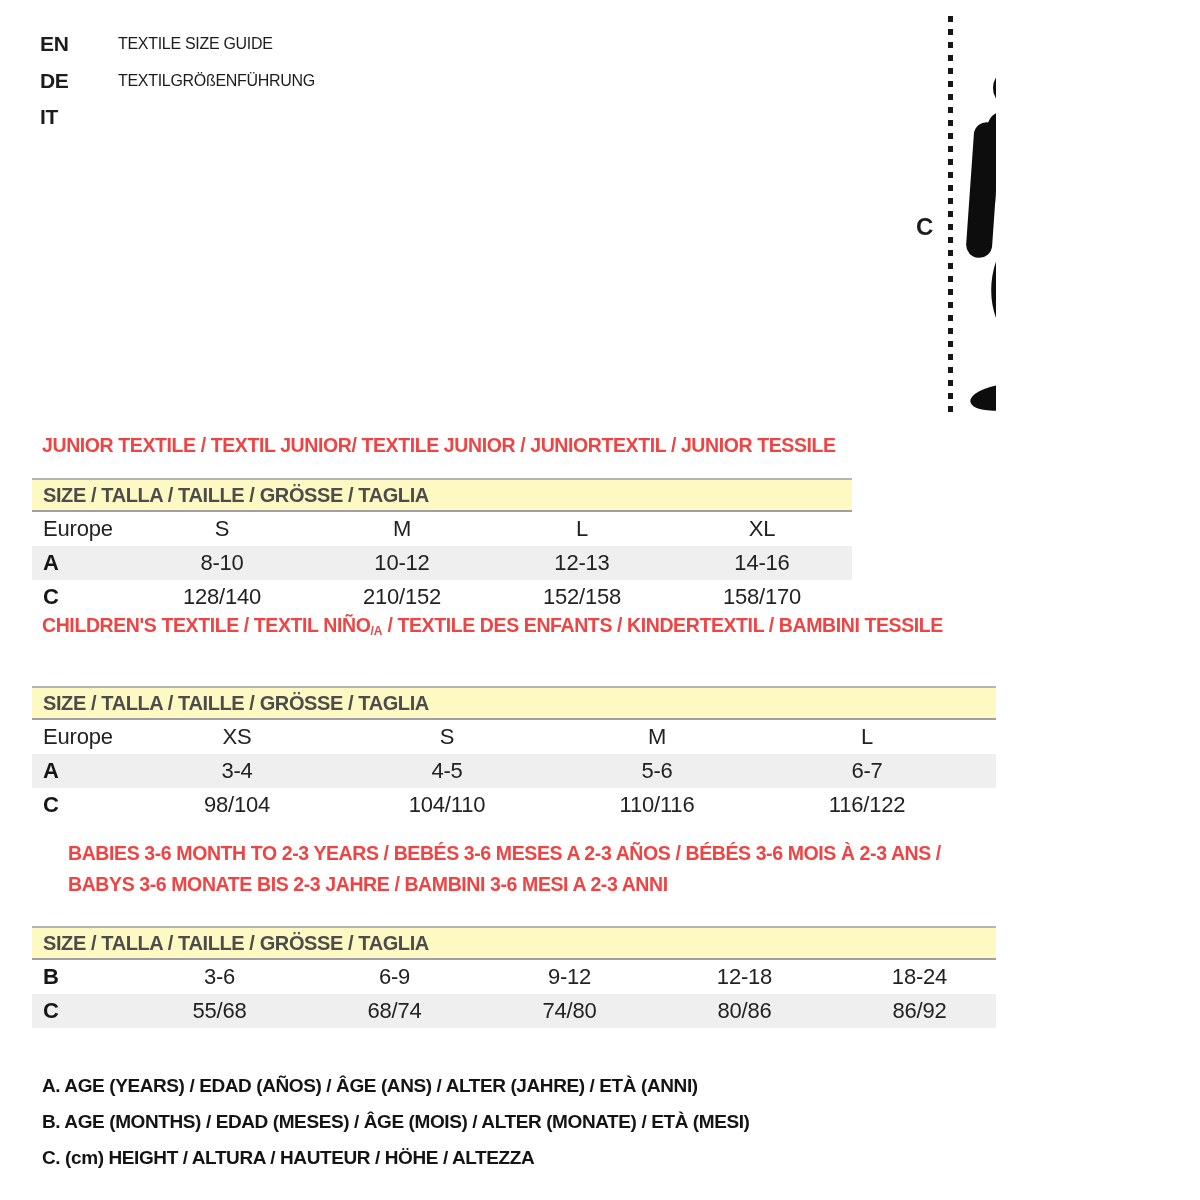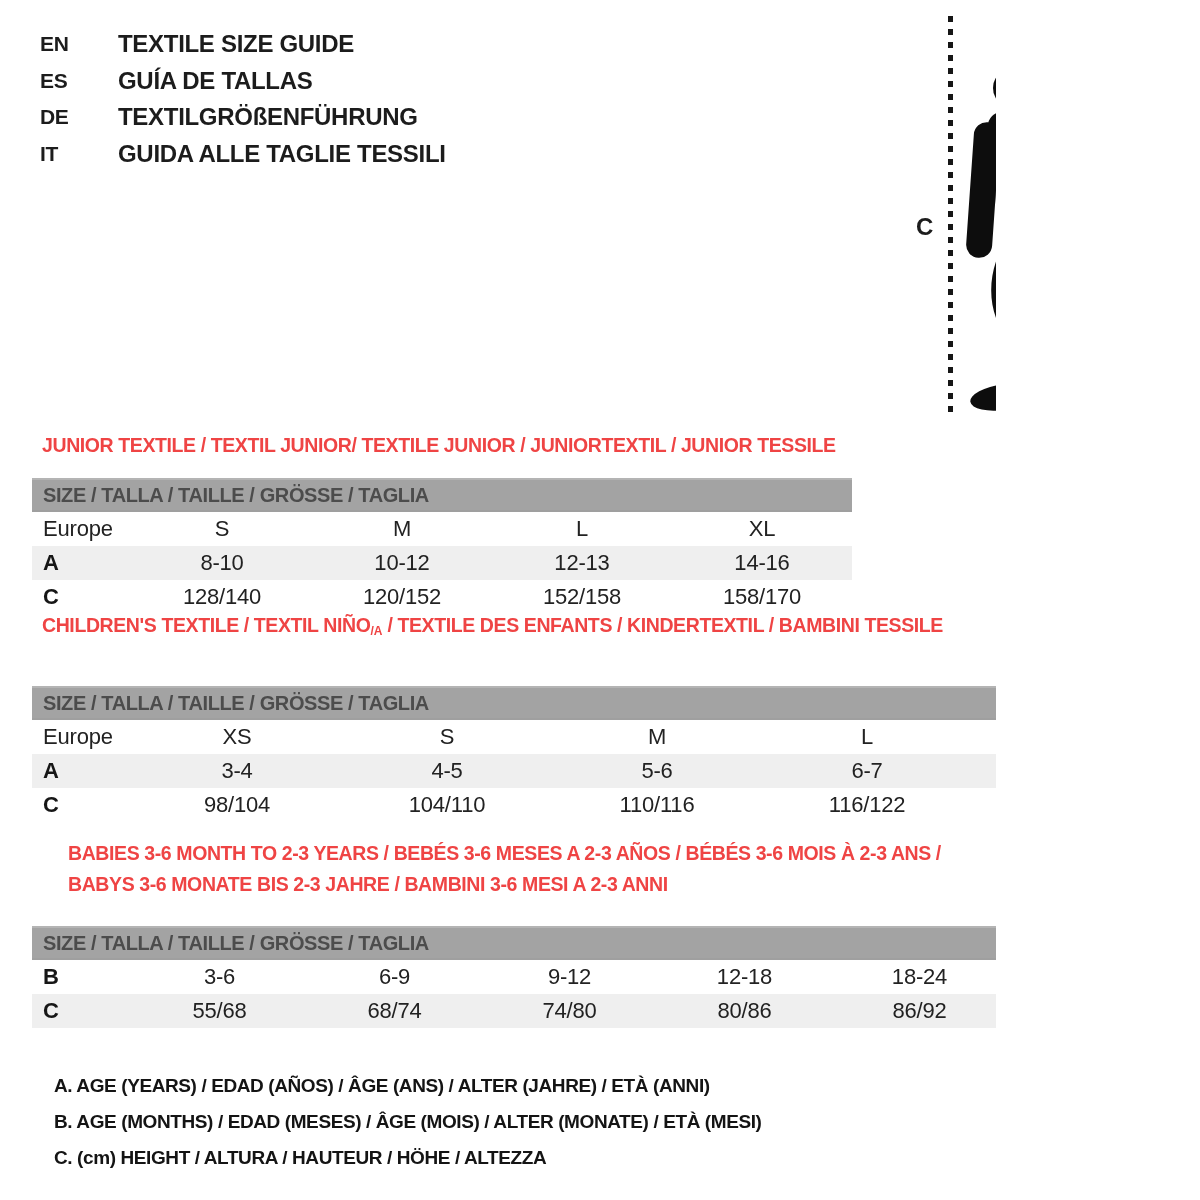--- a/index.html
+++ b/index.html
@@ -7,82 +7,77 @@
     width:1200px;height:1200px;background:#ffffff;
     font-family:"Liberation Sans","DejaVu Sans",sans-serif;
     color:#1c1c1c;
   }
   .page{position:absolute;left:0;top:0;width:996px;height:1200px;background:#fff;overflow:hidden;}
 
   
   .lang-list{position:absolute;left:40px;top:26px;}
   .lang-row{display:flex;height:36.5px;align-items:center;}
   .lang-code{width:78px;font-weight:bold;font-size:21px;letter-spacing:-0.3px;}
-  .lang-title{font-weight:bold;font-size:24px;letter-spacing:-0.3px;white-space:nowrap;text-align:right;}
+  .lang-title{font-weight:normal;font-size:16px;letter-spacing:-0.3px;white-space:nowrap;text-align:right;}
 
   
   .figure-line{
     position:absolute;left:948px;top:16px;width:5px;height:402px;
     background:repeating-linear-gradient(to bottom,#161616 0 6px,transparent 6px 13px);
   }
   .figure-c{position:absolute;left:916px;top:213px;font-size:24px;font-weight:bold;}
   .figure-svg{position:absolute;left:962px;top:18px;}
 
   
   .sec-heading{position:absolute;font-size:19.5px;font-weight:bold;letter-spacing:-0.4px;color:#ef4444;}
   .heading-line{line-height:30px;white-space:nowrap;}
   .sec-heading .sub{font-size:12px;position:relative;top:3px;letter-spacing:0;}
 
   
   .size-table{position:absolute;}
   .table-band{
-    height:30px;line-height:30px;background:#a3a3a3;
+    height:30px;line-height:30px;background:#fef9c3;
     border-top:2px solid #b4b4b4;border-bottom:2px solid #9f9f9f;
     padding-left:11px;font-weight:bold;font-size:20px;letter-spacing:-0.4px;color:#4c4c4c;
     white-space:nowrap;
   }
   .t-row{display:grid;height:34px;align-items:center;font-size:22px;letter-spacing:-0.2px;color:#222;}
   .t-row.shaded{background:#efefef;}
   .t-label{padding-left:11px;}
   .t-label.b{font-weight:bold;color:#161616;}
   .t-cell{text-align:center;}
 
   #sec-junior   .sec-heading{left:42px;top:430px;}
   #sec-junior   .size-table {left:32px;top:478px;width:820px;}
   #sec-children .sec-heading{left:42px;top:610px;}
   #sec-children .size-table {left:32px;top:686px;width:1150px;}
   #sec-babies   .sec-heading{left:52px;top:838px;margin-left:16px;}
   #sec-babies   .size-table {left:32px;top:926px;width:1150px;}
   #sec-babies   .heading-line{line-height:31px;}
 
   
-  .legend{position:absolute;left:42px;top:1068px;margin-left:12px;}
+  .legend{position:absolute;left:42px;top:1068px;}
   .legend-line{font-size:19px;font-weight:bold;line-height:36px;letter-spacing:-0.4px;color:#141414;white-space:nowrap;}
 </style>
 </head>
 <body>
 
 <div class="page">
 
   <div class="lang-list">
       <div class="lang-row">
         <span class="lang-code">EN</span>
         <span class="lang-title">TEXTILE SIZE GUIDE</span>
       </div>
       <div class="lang-row">
-        <span class="lang-code">ES</span>
-        <span class="lang-title">GUÍA DE TALLAS</span>
-      </div>
-      <div class="lang-row">
         <span class="lang-code">DE</span>
         <span class="lang-title">TEXTILGRÖßENFÜHRUNG</span>
       </div>
       <div class="lang-row">
         <span class="lang-code">IT</span>
-        <span class="lang-title">GUIDA ALLE TAGLIE TESSILI</span>
       </div>
     </div>
 
   <div class="figure-line"></div>
   <div class="figure-c">C</div>
 
   <svg class="figure-svg" width="178" height="404" viewBox="0 0 178 404" aria-hidden="true">
     <g fill="#0d0d0d">
 
       <ellipse cx="76" cy="50" rx="38" ry="44"></ellipse>
@@ -124,21 +119,21 @@
         <div class="t-row shaded" style="grid-template-columns: 100px repeat(4, 1fr);">
           <div class="t-label b">A</div>
           <div class="t-cell">8-10</div>
           <div class="t-cell">10-12</div>
           <div class="t-cell">12-13</div>
           <div class="t-cell">14-16</div>
         </div>
         <div class="t-row" style="grid-template-columns: 100px repeat(4, 1fr);">
           <div class="t-label b">C</div>
           <div class="t-cell">128/140</div>
-          <div class="t-cell">120/152</div>
+          <div class="t-cell">210/152</div>
           <div class="t-cell">152/158</div>
           <div class="t-cell">158/170</div>
         </div>
       </div>
   </div>
 
   <div id="sec-children">
     <div class="sec-heading">
         <div class="heading-line"><span>CHILDREN'S TEXTILE / TEXTIL NIÑO</span><span class="sub">/A</span><span> / TEXTILE DES ENFANTS / KINDERTEXTIL / BAMBINI TESSILE</span></div>
       </div>

